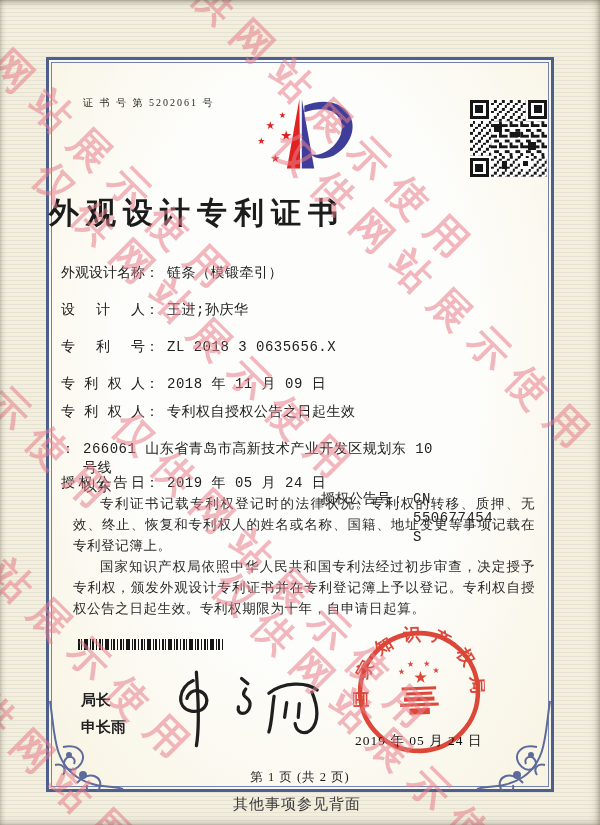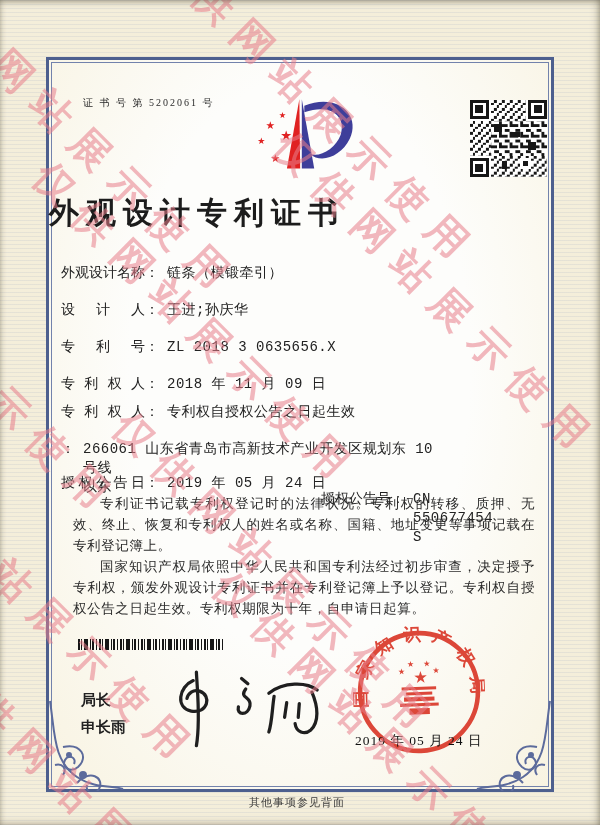--- a/index.html
+++ b/index.html
@@ -35,21 +35,21 @@
                         repeating-linear-gradient(90deg,#161616 0 2px,rgba(0,0,0,0) 2px 7px);}
   .signer{position:absolute;left:32px;top:627px;font-size:15px;font-weight:600;line-height:27px;color:#222;}
   .signature{position:absolute;left:112px;top:608px;width:180px;height:84px;}
   .seal{position:absolute;left:304px;top:566px;width:132px;height:132px;opacity:.9;transform:rotate(-2deg);}
   .seal-date{position:absolute;left:306px;top:672px;font-size:13.5px;letter-spacing:1px;color:#111;z-index:5;}
   .page-num{position:absolute;left:0;top:709px;width:100%;text-align:center;font-size:12.5px;letter-spacing:1px;}
   .flourish{position:absolute;width:78px;height:92px;z-index:3;}
   .flourish.bl{left:-2px;bottom:-2px;}
   .flourish.br{right:-2px;bottom:-2px;transform:scaleX(-1);}
   .back-note{position:absolute;left:46px;top:795px;width:502px;text-align:center;
-       font-size:11px;letter-spacing:1px;color:#3a3a3a;z-index:2;}
+       font-size:15px;letter-spacing:1px;color:#3a3a3a;z-index:2;}
   
   .wm{position:absolute;z-index:10;pointer-events:none;white-space:nowrap;
       font-size:40px;letter-spacing:15px;color:rgba(231,126,138,.55);
       transform-origin:0 0;transform:rotate(45deg);font-weight:600;}
 </style>
 </head>
 <body>
 
 <div class="stripes"></div>
 
@@ -186,20 +186,21 @@
       <rect x="48" y="60" width="34" height="3"></rect>
       <rect x="52" y="65" width="26" height="3"></rect>
       <rect x="50" y="70" width="30" height="4"></rect>
       <rect x="46" y="76" width="38" height="3"></rect>
       <rect x="55" y="81" width="20" height="6"></rect>
     </g>
   </svg>
 
   <div class="seal-date">2019 年 05 月 24 日</div>
 
+  <div class="page-num">第 1 页 (共 2 页)</div>
 
   <svg class="flourish bl" viewBox="0 0 78 92">
     <g fill="none" stroke="#5c6b9c" stroke-width="2">
       <path d="M3 2 C8 34 6 62 30 78 C48 90 66 86 76 90"></path>
       <path d="M16 48 C34 44 42 58 31 68 C24 74 14 69 18 61 C21 55 30 58 27 65"></path>
       <path d="M30 84 C42 70 58 78 52 90 C48 97 38 94 40 86"></path>
       <path d="M8 66 C16 64 20 70 16 76"></path>
       <circle cx="36" cy="76" r="3" fill="#5c6b9c"></circle>
       <circle cx="22" cy="56" r="2" fill="#5c6b9c"></circle>
     </g>

